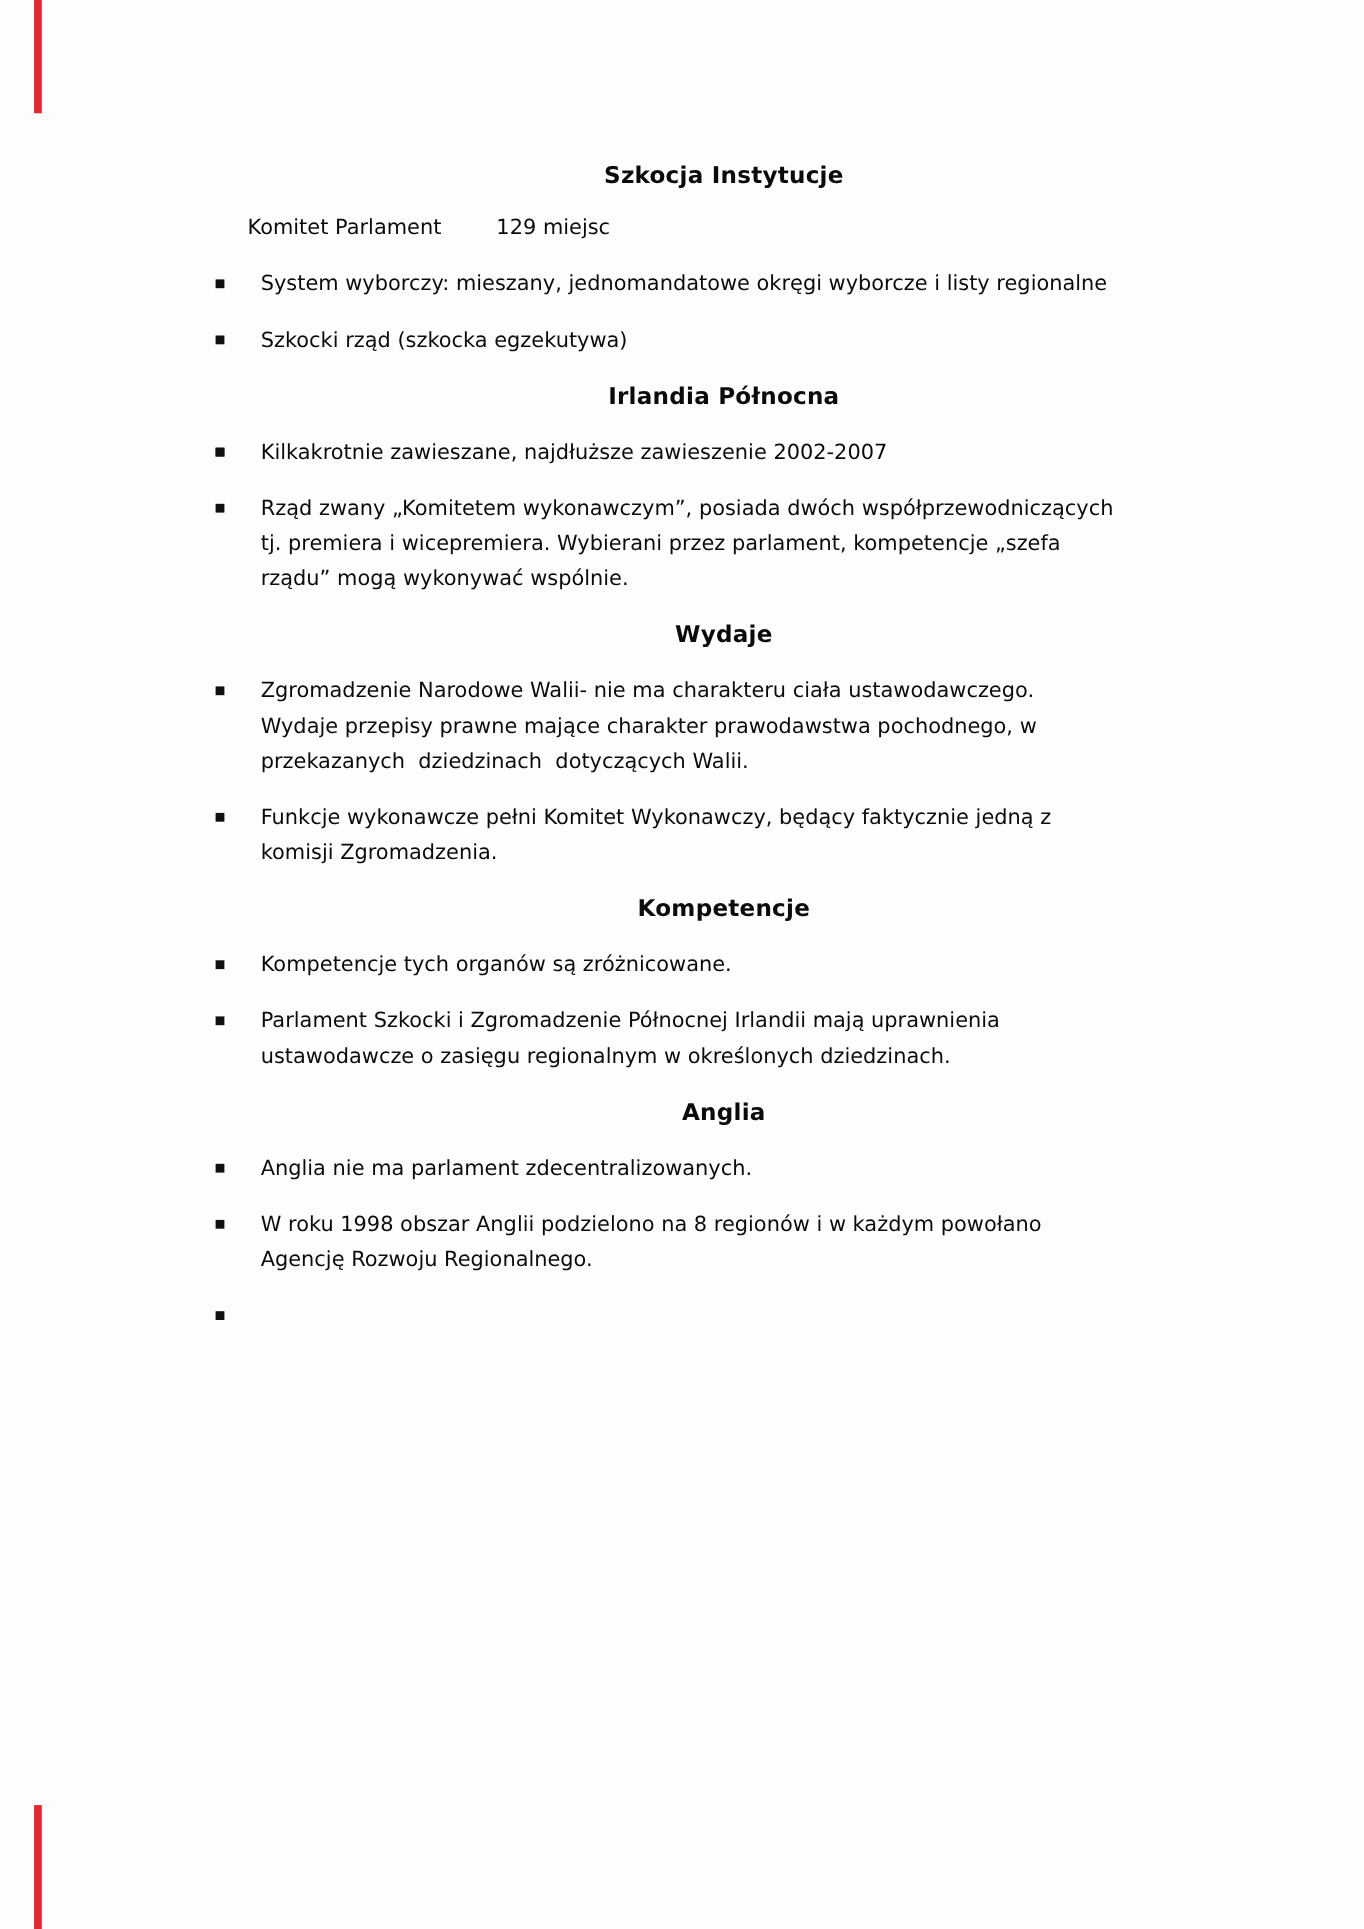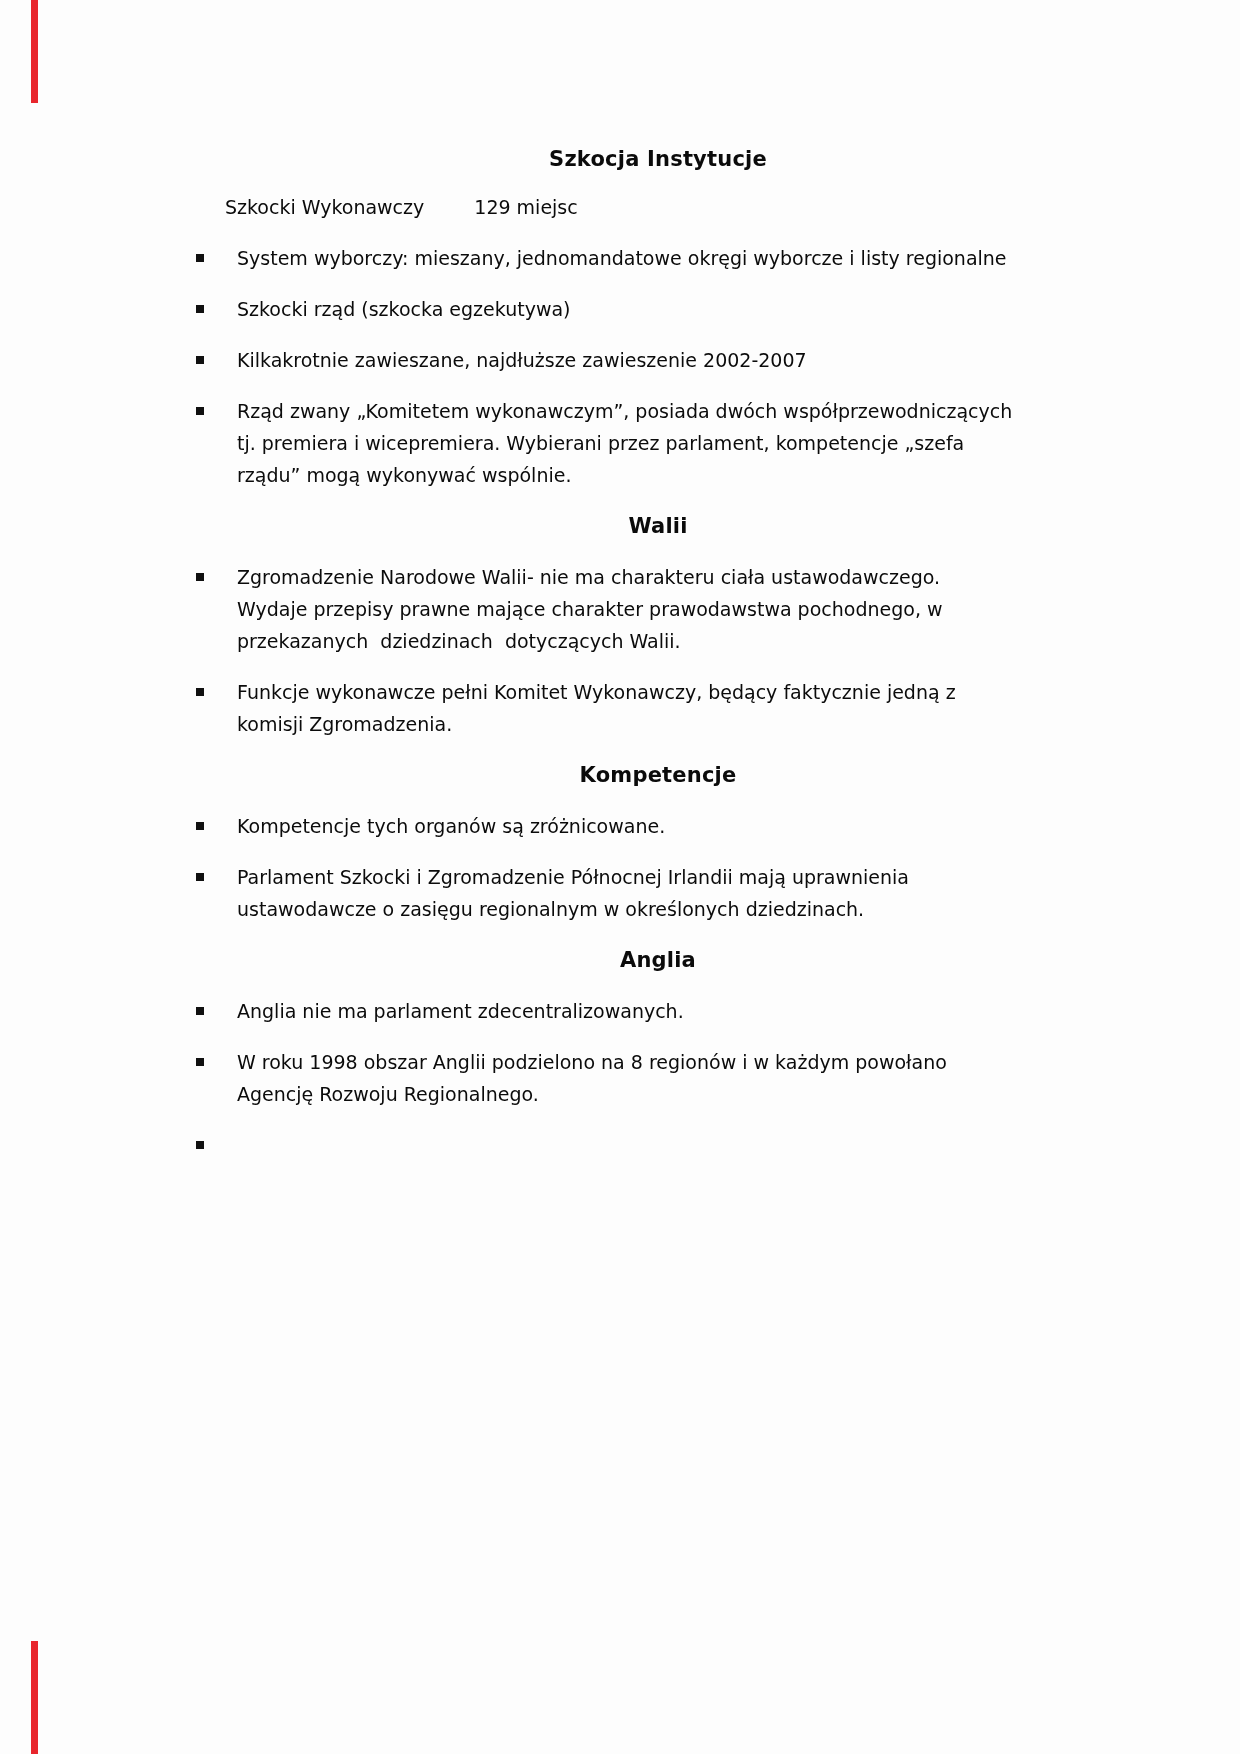--- a/index.html
+++ b/index.html
@@ -86,34 +86,35 @@
 
 <div class="page">
 
   <div class="edge-mark top"></div>
   <div class="edge-mark bottom"></div>
 
   <div class="content">
 
     <div class="doc-title">Szkocja Instytucje</div>
 
-    <div class="lead-line"><span>Szkocki Wykonawczy</span><span class="tab-spacer"></span><span>129 miejsc</span></div>
+    <div class="lead-line"><span>Komitet Parlament</span><span class="tab-spacer"></span><span>129 miejsc</span></div>
 
     <ul class="bullet-list">
       <li><span class="marker"></span><span class="li-text">System wyborczy: mieszany, jednomandatowe okręgi wyborcze i listy regionalne</span></li>
       <li><span class="marker"></span><span class="li-text">Szkocki rząd (szkocka egzekutywa)</span></li>
     </ul>
 
+    <h2 class="heading">Irlandia Północna</h2>
     <ul class="bullet-list">
       <li><span class="marker"></span></li>
       <li><span class="marker"></span><span class="li-text">Kilkakrotnie zawieszane, najdłuższe zawieszenie 2002-2007</span></li>
       <li><span class="marker"></span><span class="li-text">Rząd zwany „Komitetem wykonawczym”, posiada dwóch współprzewodniczących tj. premiera i wicepremiera. Wybierani przez parlament, kompetencje „szefa rządu” mogą wykonywać wspólnie.</span></li>
     </ul>
 
-    <h2 class="heading">Walii</h2>
+    <h2 class="heading">Wydaje</h2>
     <ul class="bullet-list">
       <li><span class="marker"></span><span class="li-text">Zgromadzenie Narodowe Walii- nie ma charakteru ciała ustawodawczego. Wydaje przepisy prawne mające charakter prawodawstwa pochodnego, w przekazanych  dziedzinach  dotyczących Walii.</span></li>
       <li><span class="marker"></span><span class="li-text">Funkcje wykonawcze pełni Komitet Wykonawczy, będący faktycznie jedną z komisji Zgromadzenia.</span></li>
     </ul>
 
     <h2 class="heading">Kompetencje</h2>
     <ul class="bullet-list">
       <li><span class="marker"></span><span class="li-text">Kompetencje tych organów są zróżnicowane.</span></li>
       <li><span class="marker"></span><span class="li-text">Parlament Szkocki i Zgromadzenie Północnej Irlandii mają uprawnienia ustawodawcze o zasięgu regionalnym w określonych dziedzinach.</span></li>
     </ul>

